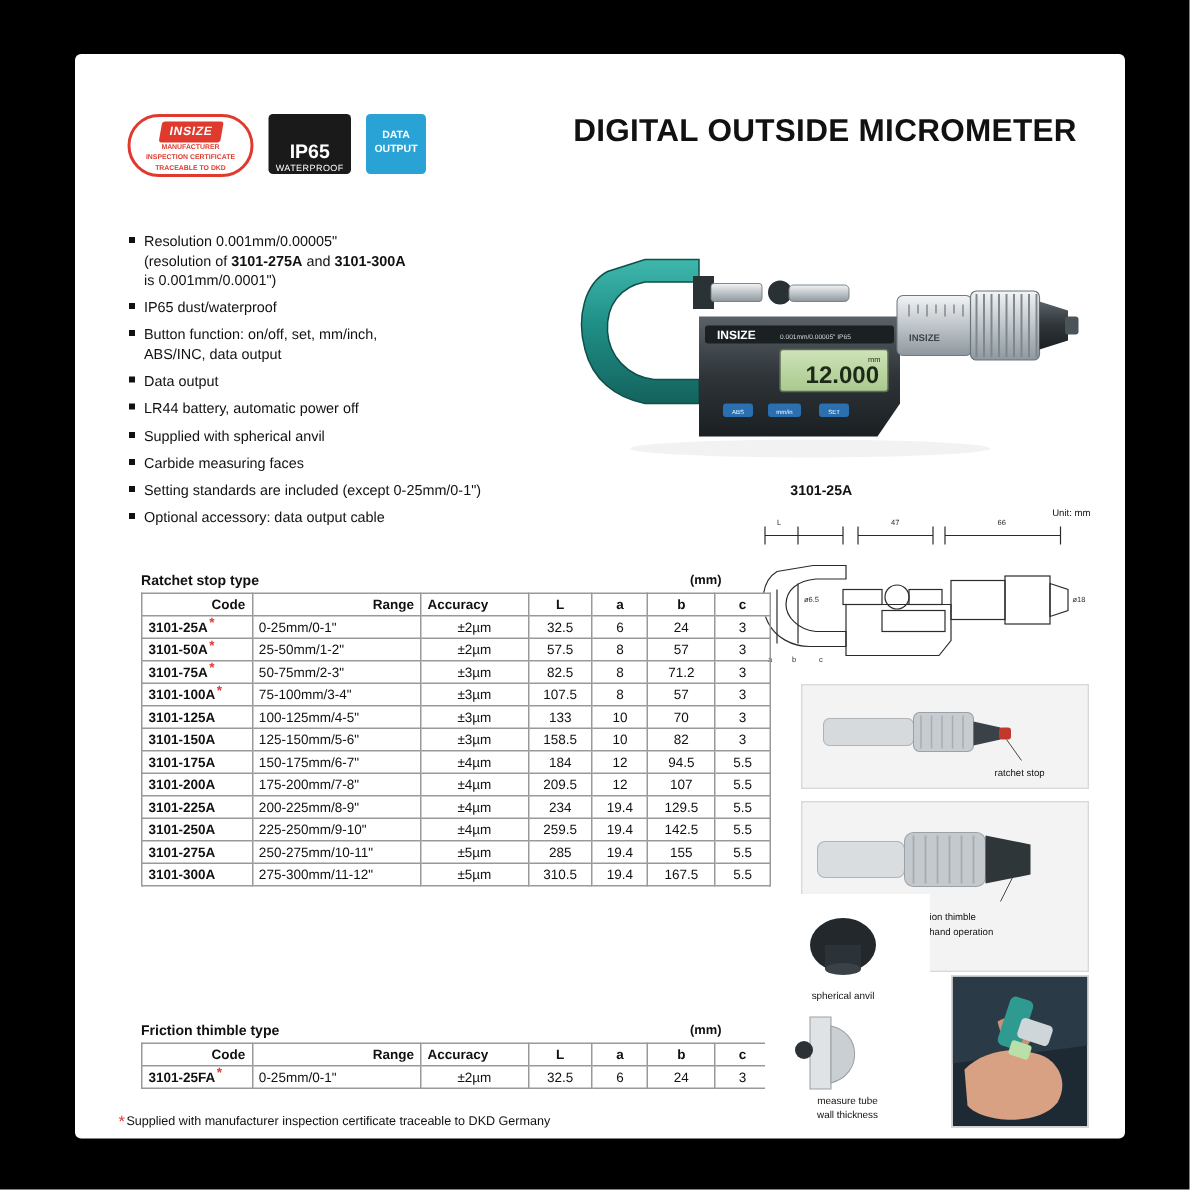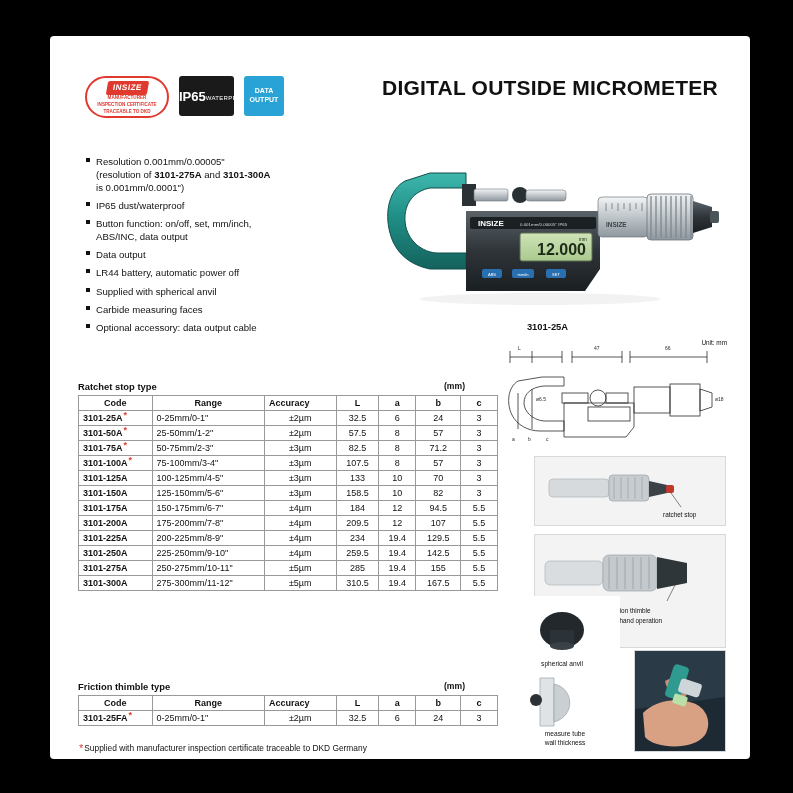--- a/index.html
+++ b/index.html
@@ -21,21 +21,21 @@
     color:#e03a2f;font-size:4.6px;line-height:1.45;font-weight:bold;text-align:center;
     padding-top:2px;box-sizing:border-box;background:#fff;
   }
   .insize-logo{
     font-size:8px;font-weight:bold;color:#fff;background:#e03a2f;
     padding:1px 6px;border-radius:2px;letter-spacing:.5px;margin-bottom:1px;
     transform:skewX(-10deg);
   }
   .badge-ip65{
     width:55px;height:40px;background:#1a1a1a;color:#fff;border-radius:3px;
-    display:flex;flex-direction:row;align-items:center;justify-content:flex-start;
+    display:flex;flex-direction:column;align-items:center;justify-content:flex-end;
   }
   .badge-ip65 .t1{font-size:13px;font-weight:bold;line-height:1;}
   .badge-ip65 .t2{font-size:6px;margin-top:3px;letter-spacing:.3px;}
   .badge-data{
     width:40px;height:40px;background:#29a3d5;color:#fff;border-radius:3px;
     display:flex;flex-direction:column;align-items:center;justify-content:center;
     font-size:7px;font-weight:bold;line-height:1.25;text-align:center;
   }
   
   .title{
@@ -55,26 +55,26 @@
     position:absolute;left:320px;top:105px;width:355px;height:180px;
   }
   .caption-model{
     position:absolute;left:320px;top:285px;width:355px;text-align:center;
     font-size:9.4px;font-weight:bold;color:#111;
   }
   
   .drawing{position:absolute;left:452px;top:305px;width:225px;height:105px;}
   .unit-label{position:absolute;right:0;top:-2px;font-size:6.4px;color:#111;}
   
-  .tbl-wrap{position:absolute;left:28px;width:387px;}
+  .tbl-wrap{position:absolute;left:44px;width:387px;}
   .tbl-title{font-size:9.4px;font-weight:bold;color:#111;margin-bottom:3px;}
   .mm{float:right;font-size:8.6px;font-weight:bold;}
   table{border-collapse:collapse;width:420px;font-size:9px;color:#111;}
   th,td{border:1px solid #999;padding:2px 4px;height:15px;box-sizing:border-box;}
-  th{font-weight:bold;text-align:center;background:#fff;}
+  th{font-weight:bold;text-align:right;background:#fff;}
   td.code{font-weight:bold;position:relative;margin-top:20px;}
   .star{color:#e03a2f;font-size:9px;position:relative;top:-3px;margin-left:1px;}
   .c-code{width:72px;}
   .c-range{width:110px;}
   .c-acc{width:70px;text-align:center;}
   .c-l{width:42px;text-align:center;}
   .c-a{width:36px;text-align:center;}
   .c-b{width:44px;text-align:center;}
   .c-c{width:36px;text-align:center;}
   th.c-acc,th.c-l,th.c-a,th.c-b,th.c-c{text-align:center;}
@@ -149,20 +149,26 @@
       <span class="bullet">
           <i></i>
         </span>
       <span class="txt">Supplied with spherical anvil</span>
     </div>
     <div class="feat">
       <span class="bullet">
           <i></i>
         </span>
       <span class="txt">Carbide measuring faces</span>
+    </div>
+    <div class="feat">
+      <span class="bullet">
+          <i></i>
+        </span>
+      <span class="txt">Setting standards are included (except 0-25mm/0-1")</span>
     </div>
     <div class="feat">
       <span class="bullet">
           <i></i>
         </span>
       <span class="txt">
         <span>Optional accessory: data output cable</span><br>
       </span>
     </div>
   </div>

